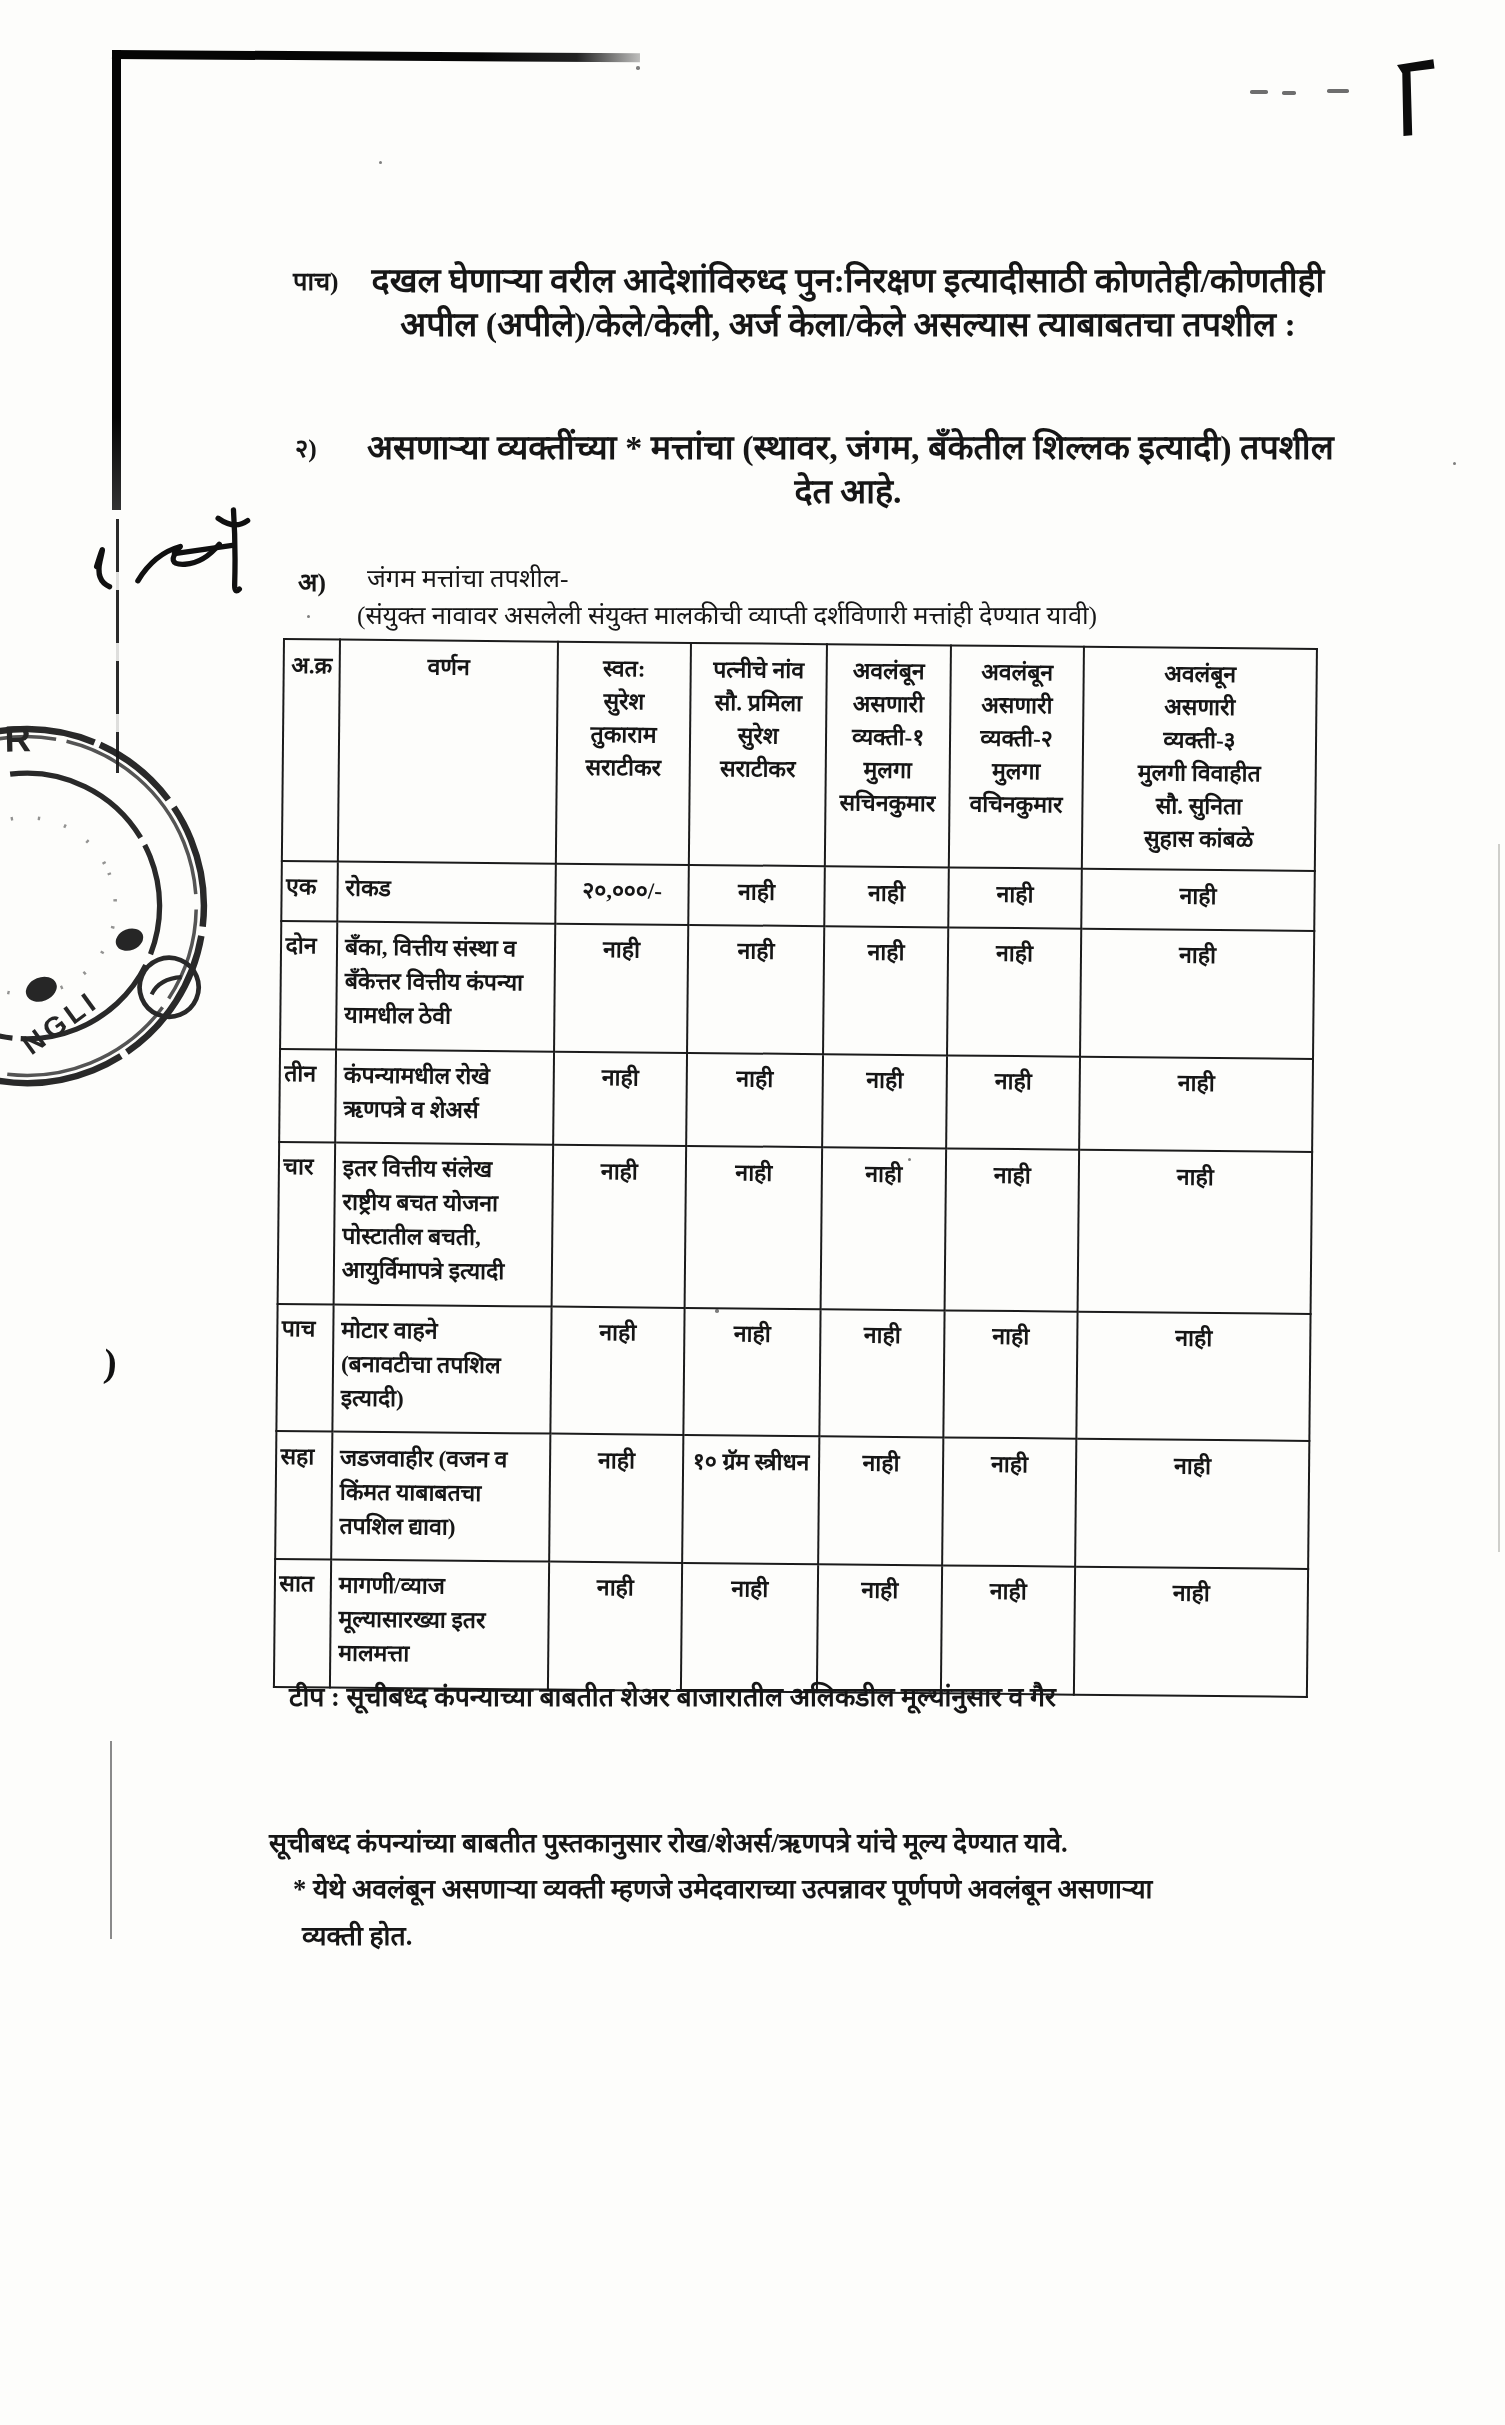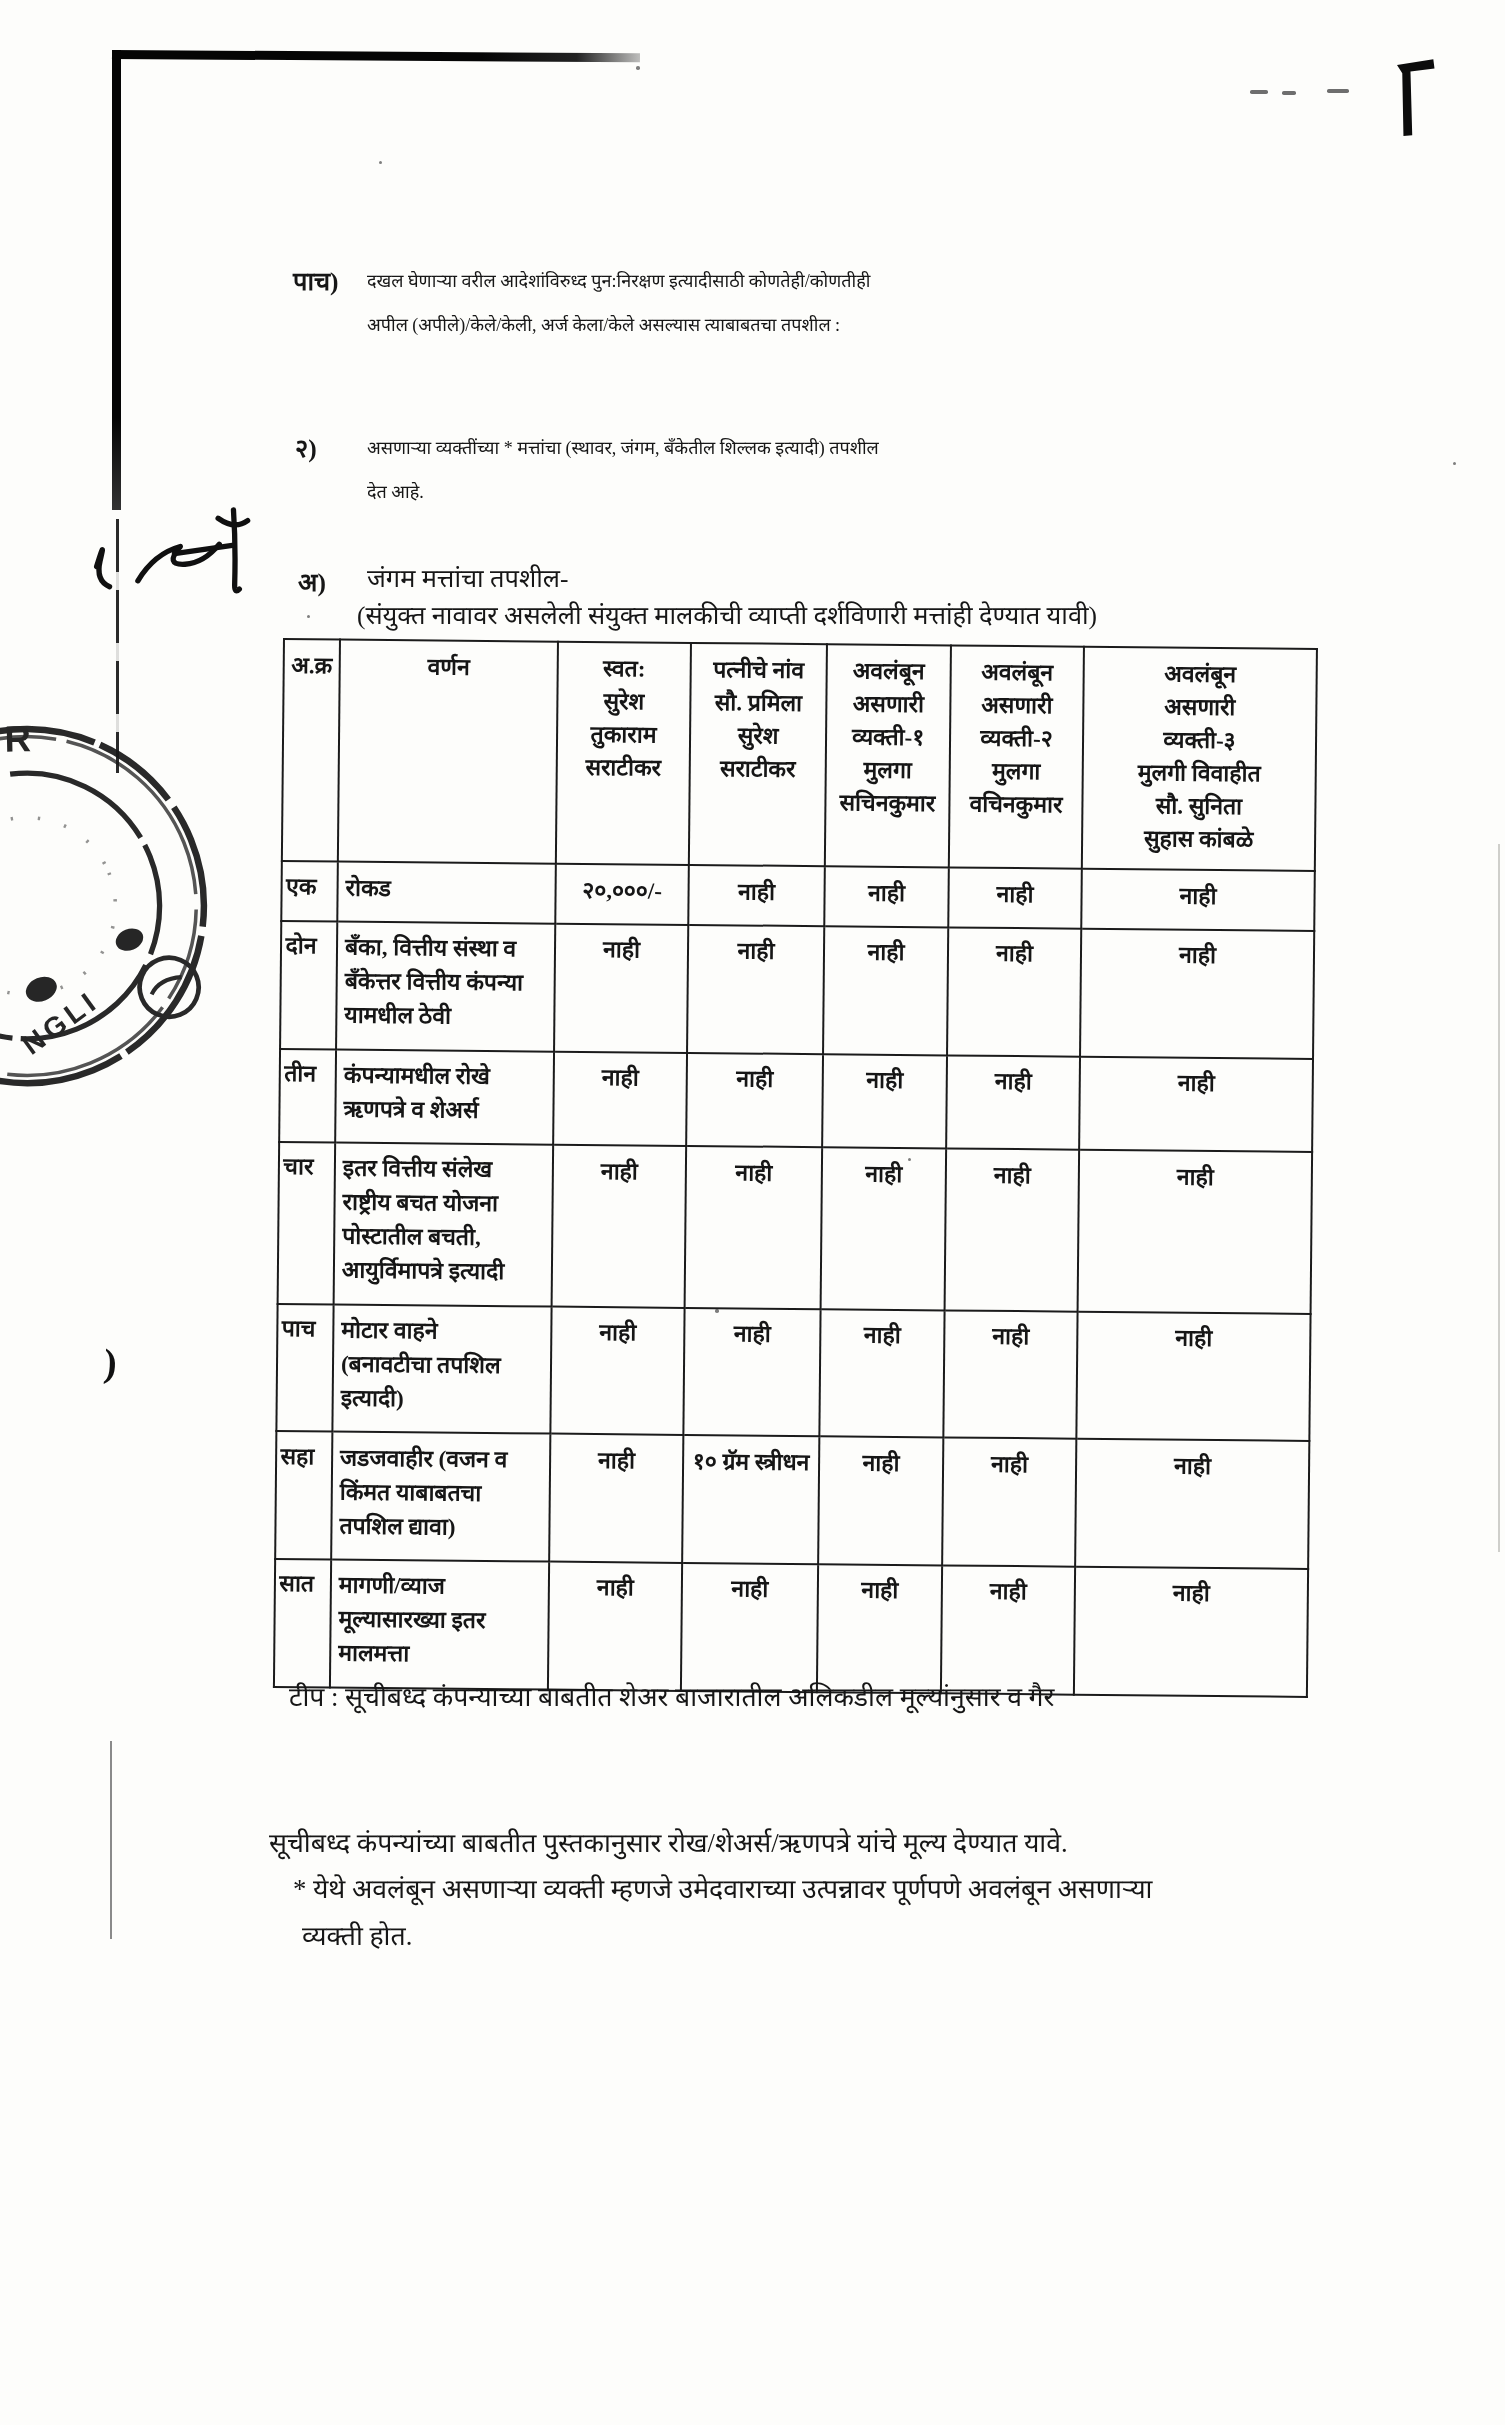--- a/index.html
+++ b/index.html
@@ -19,41 +19,41 @@
     background:repeating-linear-gradient(180deg,#2a2a2a 0 53px,rgba(0,0,0,.12) 53px 71px);}
   .left-margin-line{position:absolute;left:110px;top:1741px;width:1.8px;height:198px;background:#8a8a8a;}
   .right-edge-line{position:absolute;left:1498px;top:844px;width:1.8px;height:708px;background:#cfcfcb;}
   .corner-tick{position:absolute;left:1397px;top:59px;}
   .dash{position:absolute;height:3.5px;background:#6e6e6e;border-radius:1.8px;}
   .speck{position:absolute;background:#3a3a3a;border-radius:50%;opacity:.65;}
   .margin-mark{position:absolute;left:104px;top:1340px;font-size:39px;font-weight:700;color:#111;transform:rotate(4deg);}
 
   
   .para-label{position:absolute;font-size:25.4px;font-weight:700;line-height:44px;}
-  .para-body{position:absolute;width:962px;font-size:18px;font-weight:400;line-height:44px;}
+  .para-body{position:absolute;width:962px;font-size:34px;font-weight:700;line-height:44px;text-align:center;}
   .para-body .ln{white-space:nowrap;}
   .answer{margin-top:1.2px;}
   .sec-title{position:absolute;font-size:25.4px;font-weight:400;white-space:nowrap;}
 
   
   table.assets{
     position:absolute;left:283px;top:638px;width:1033px;
     border-collapse:collapse;table-layout:fixed;
     transform:rotate(0.55deg);transform-origin:top left;
     font-size:23px;font-weight:700;color:#161616;
   }
   table.assets th,table.assets td{border:2.4px solid #1b1b1b;vertical-align:top;}
   table.assets th{padding:9.4px 2.4px 13px;text-align:center;line-height:33px;font-weight:700;}
   td.sr{padding:8.3px 3.5px;text-align:left;line-height:32px;}
   td.desc{padding:8.3px 3.5px 15.3px 7px;text-align:left;line-height:34px;}
   td.val{padding:9.4px 3.5px;text-align:center;line-height:32px;}
   .ln{display:block;}
 
   
-  .note-line{position:absolute;font-size:26.6px;font-weight:400;white-space:nowrap;}
+  .note-line{position:absolute;font-size:26.6px;font-weight:700;white-space:nowrap;}
 
   
   .stamp{position:absolute;left:-168px;top:711px;opacity:.92;}
   .signature{position:absolute;left:81px;top:497px;}
 </style>
 </head>
 <body>
 
 <div class="page">
 

